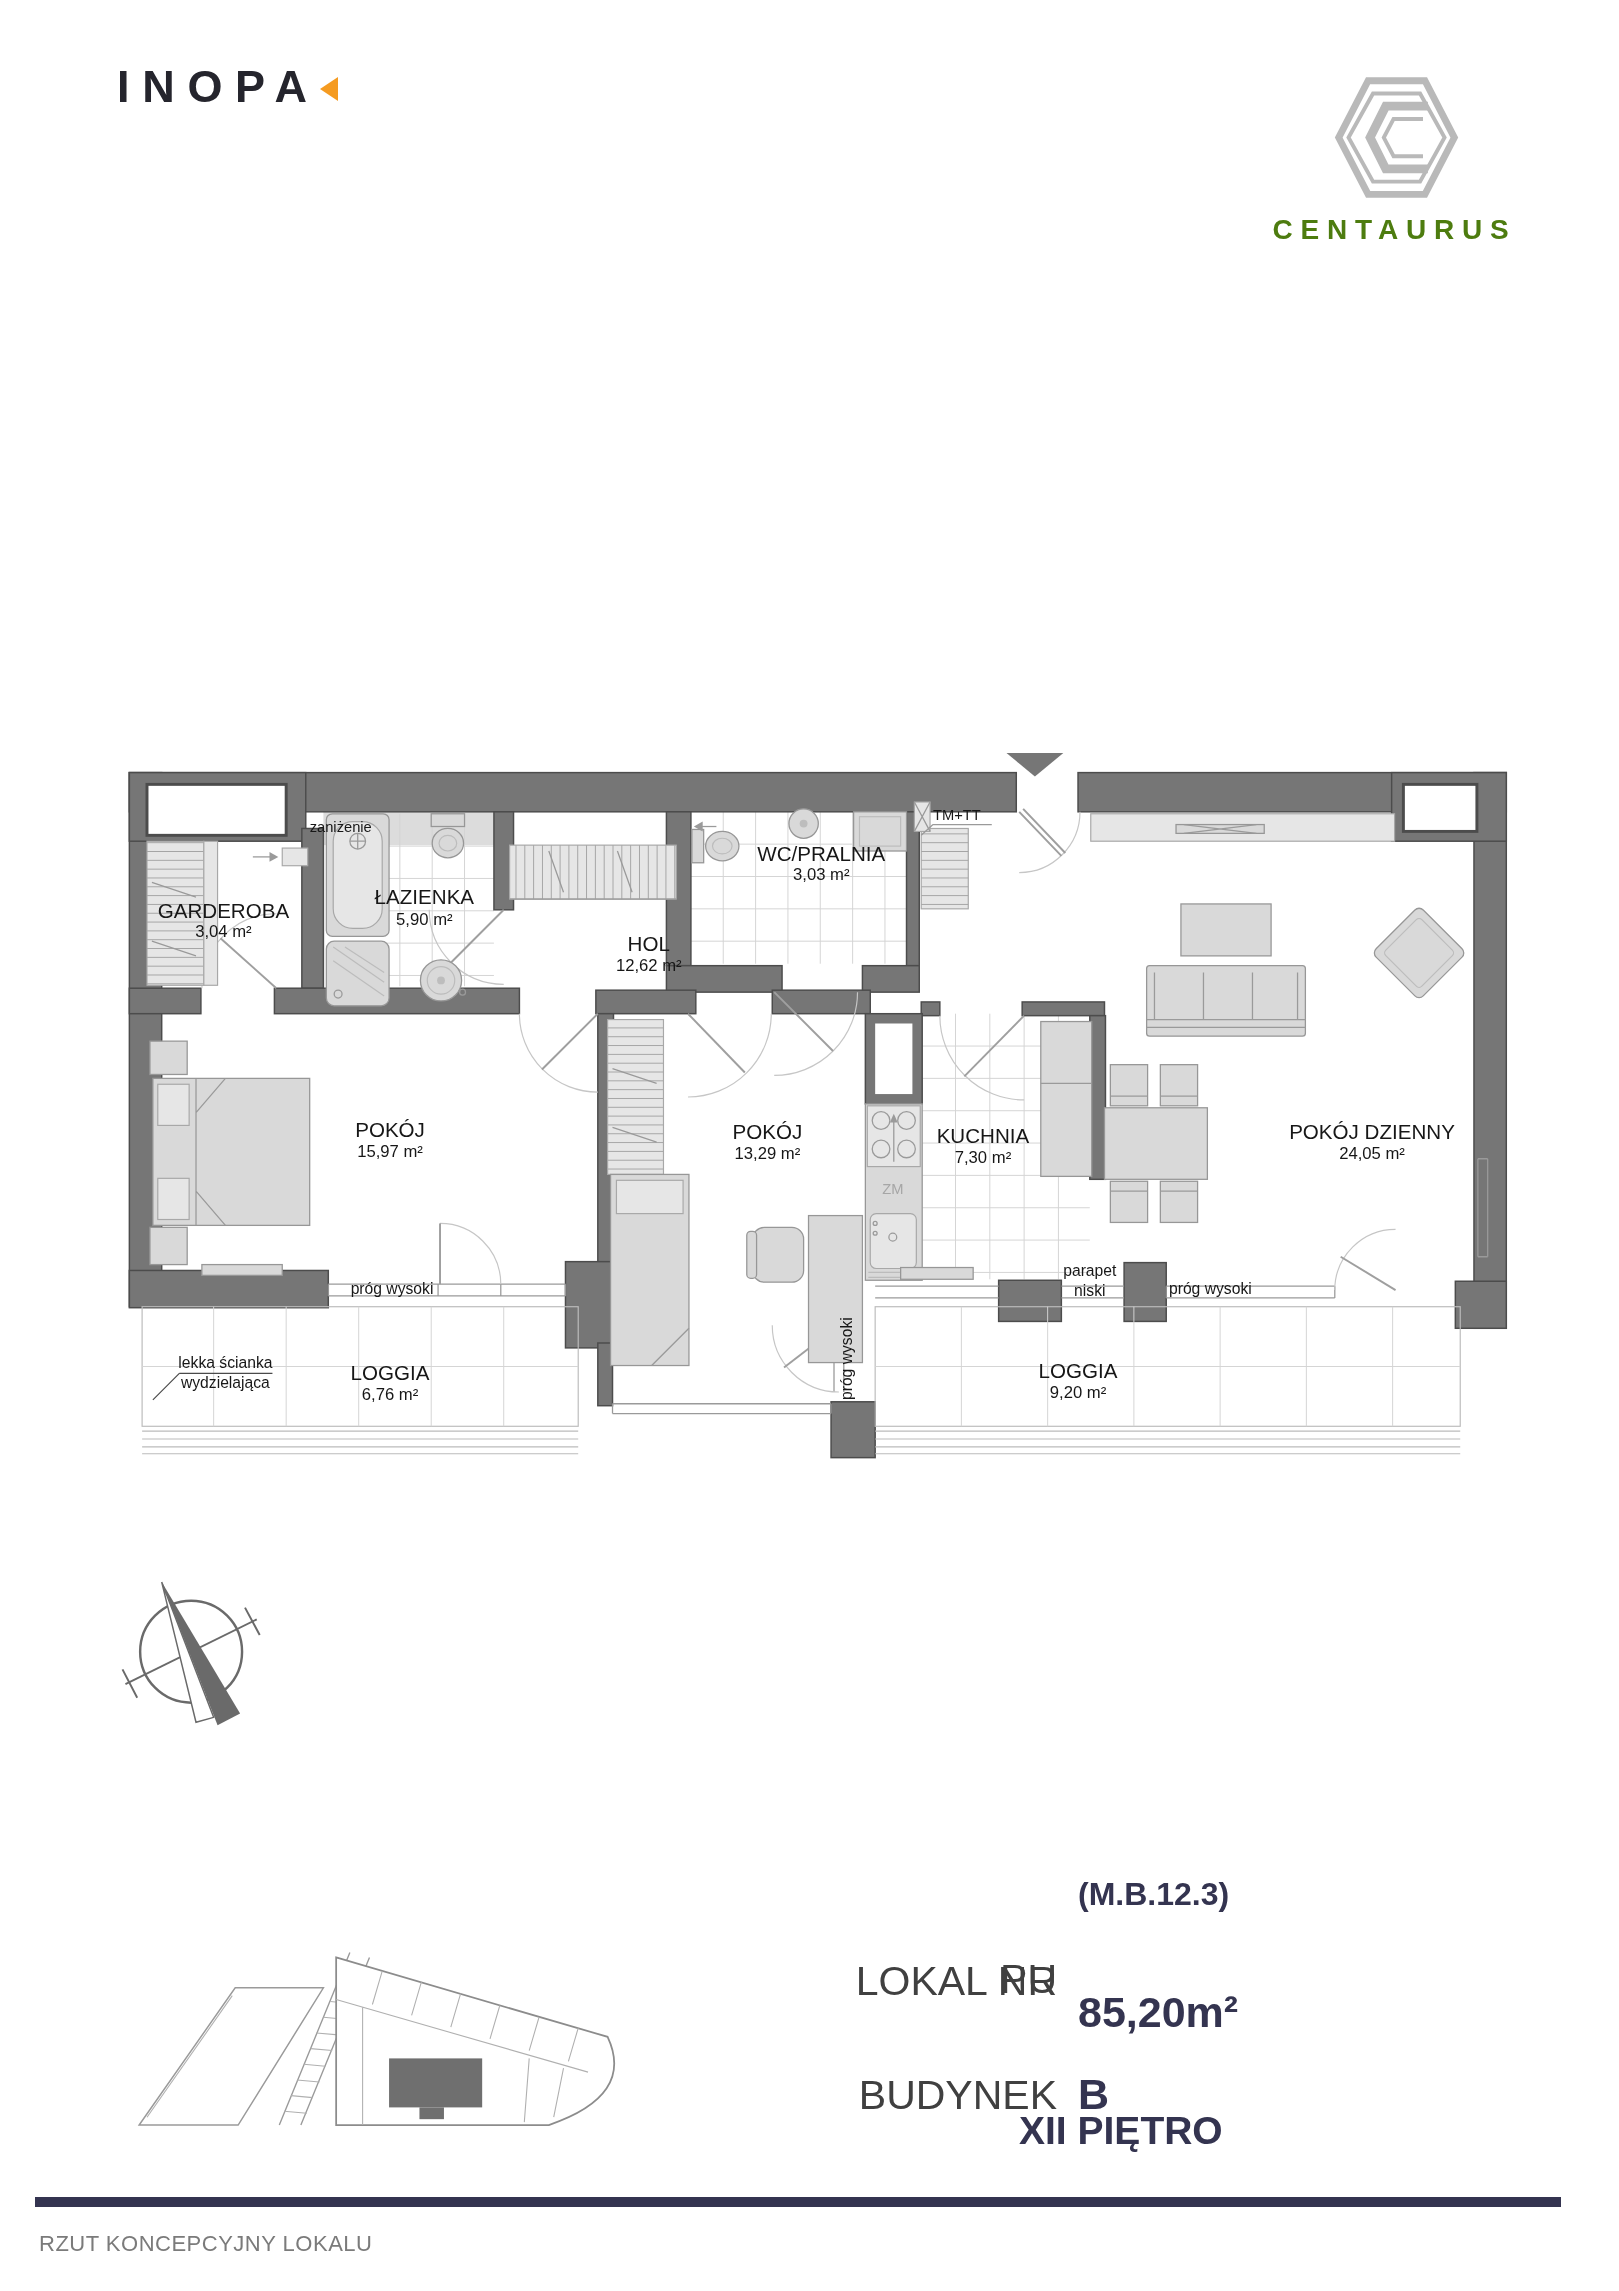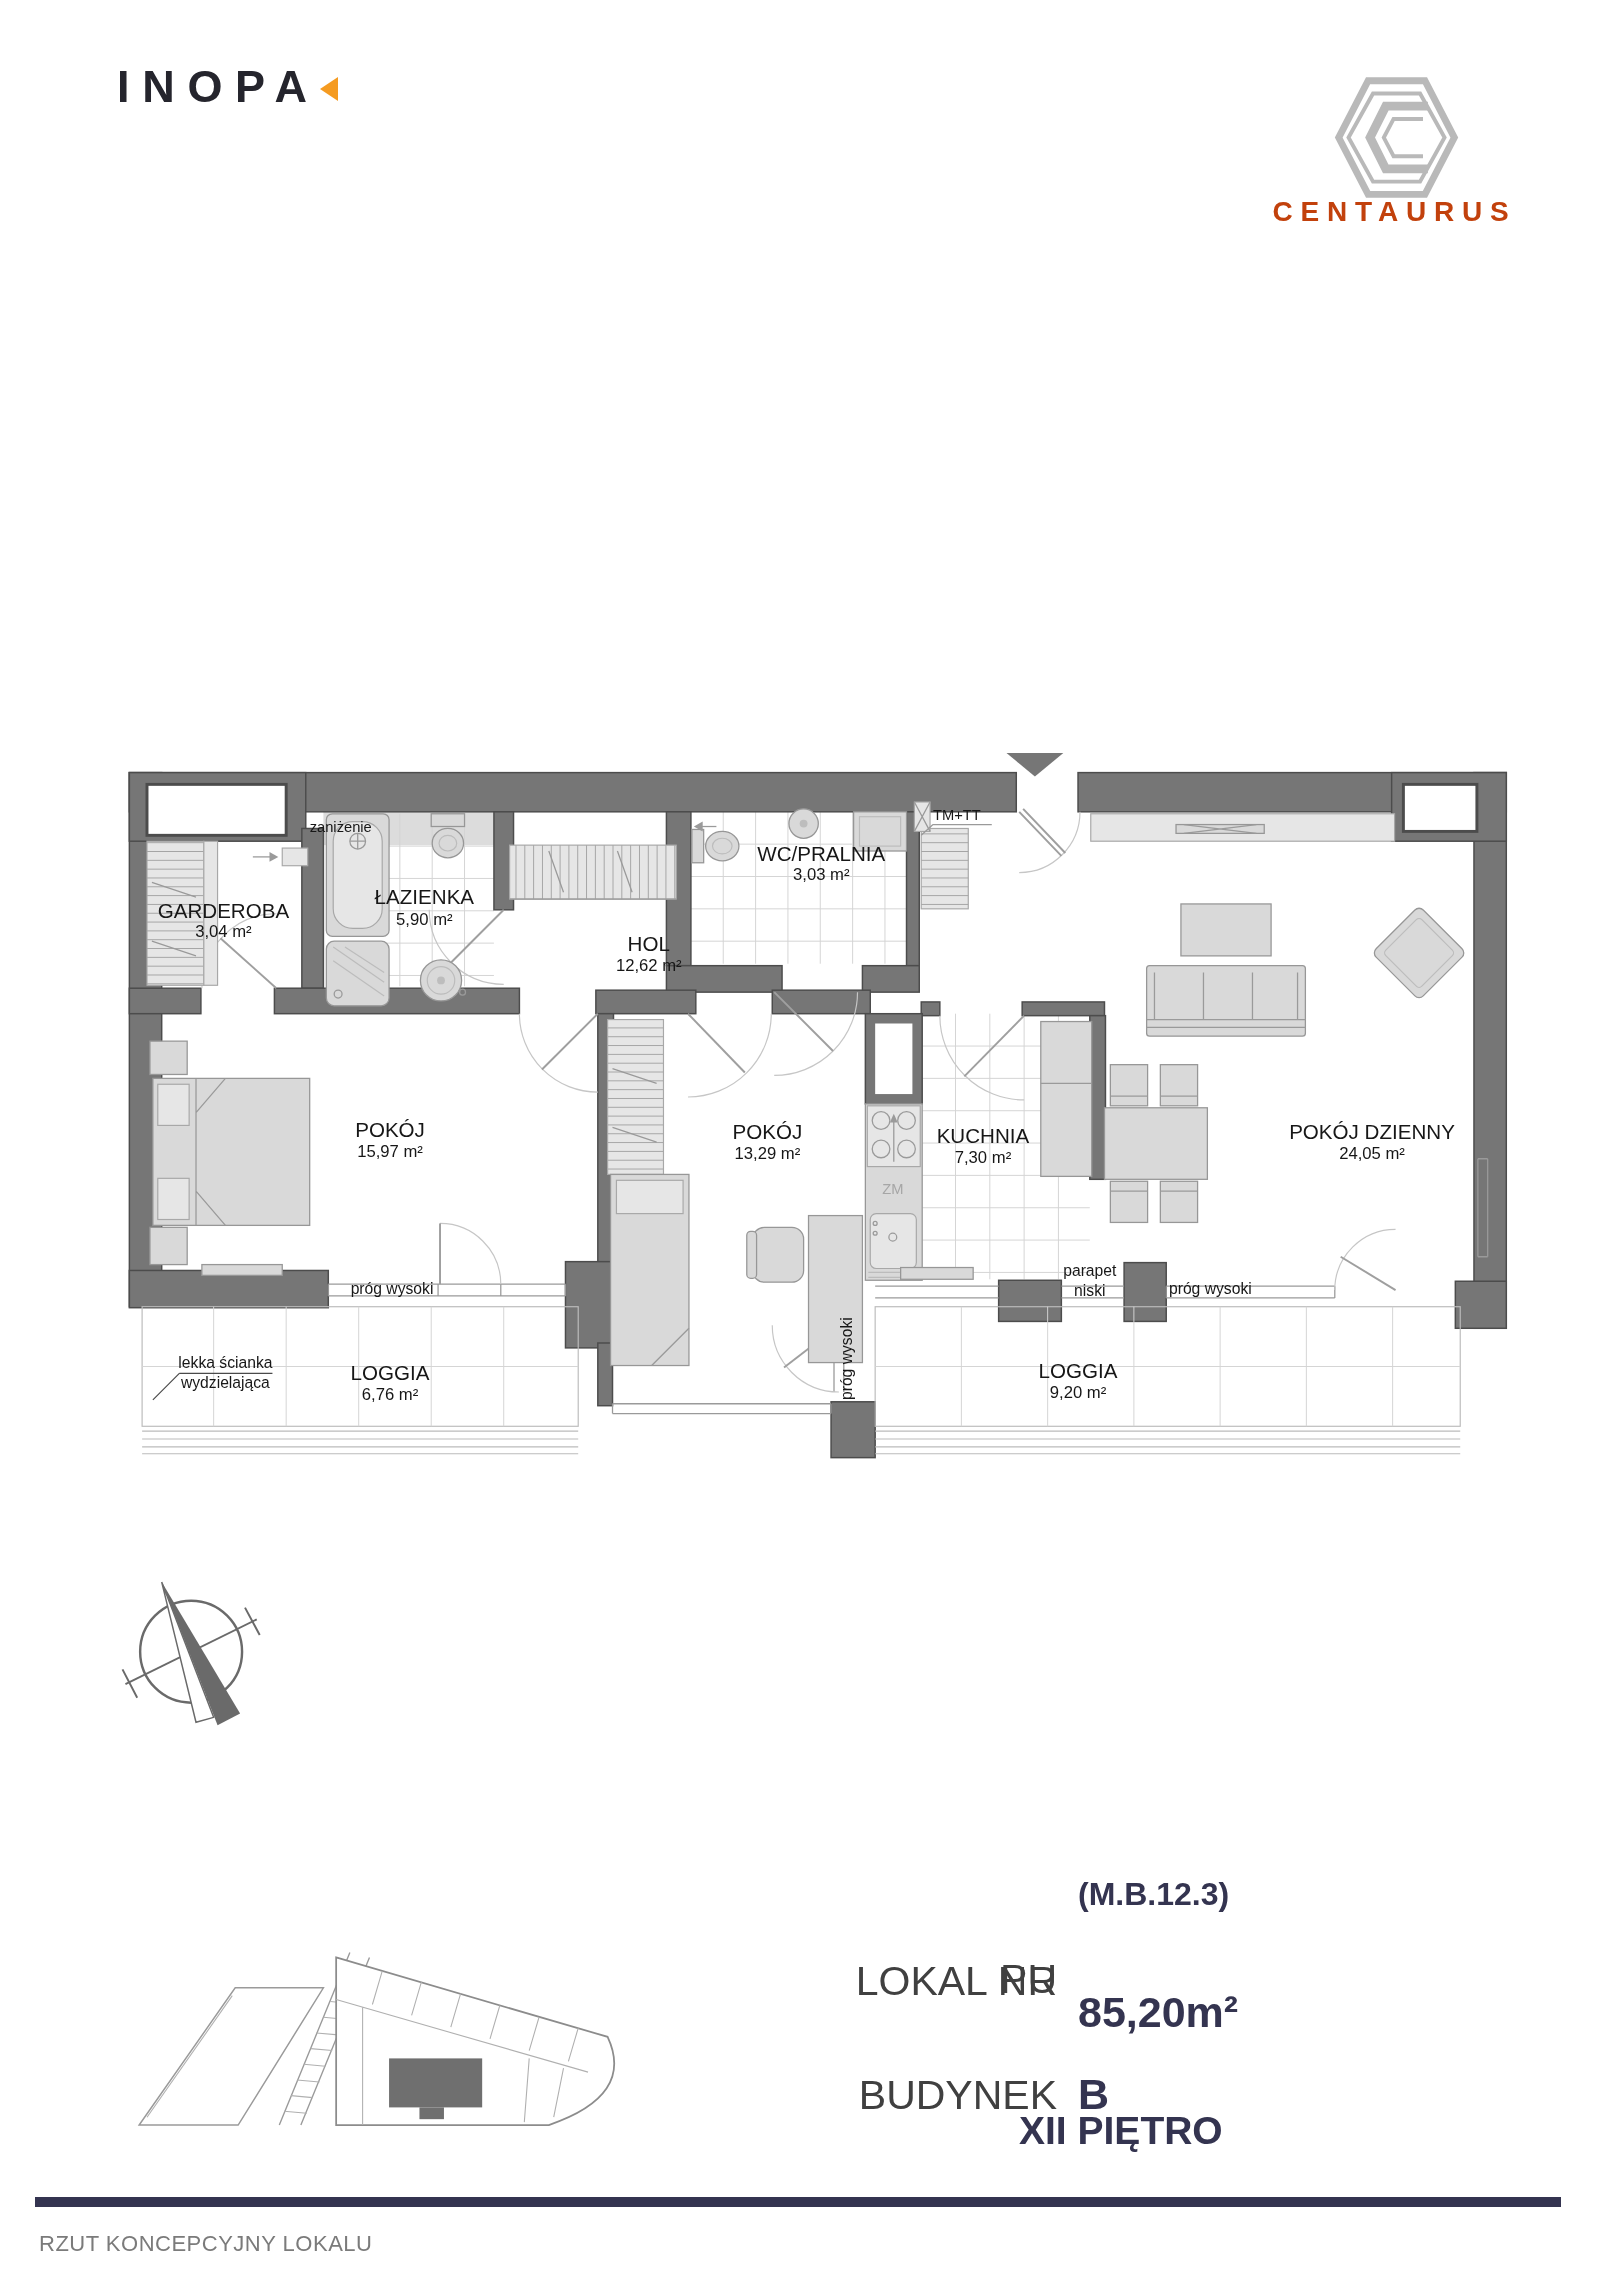--- a/index.html
+++ b/index.html
@@ -3,22 +3,22 @@
 <meta charset="utf-8">
 <style>
   html,body{margin:0;padding:0;background:#ffffff;}
   #page{position:relative;width:1619px;height:2292px;background:#fff;overflow:hidden;
         font-family:"Liberation Sans",sans-serif;}
   
   #inopa{position:absolute;left:73px;top:61px;display:flex;align-items:center;margin-left:44px;}
   #inopa .word{font-size:45px;font-weight:800;letter-spacing:12.7px;color:#25252d;}
   #inopa .tri{width:0;height:0;border-top:12.7px solid transparent;border-bottom:12.7px solid transparent;
               border-right:18.6px solid #f59b21;margin-left:0px;margin-top:3.9px;}
-  #centaurus-text{position:absolute;left:1233px;top:196px;width:323px;text-align:center;
-      font-size:28px;font-weight:700;letter-spacing:7.8px;color:#c2410c;}
+  #centaurus-text{position:absolute;left:1233px;top:214px;width:323px;text-align:center;
+      font-size:28px;font-weight:700;letter-spacing:7.8px;color:#4d7c0f;}
   
   .nav{color:#343450;font-weight:700;position:absolute;white-space:nowrap;}
   .glabel{color:#404040;font-weight:400;position:absolute;width:253px;left:804px;text-align:right;
           font-size:41px;white-space:nowrap;}
   #info-code{left:1078px;top:1876px;font-size:32px;}
   #info-lokal-value{left:1074px;top:1905px;font-size:86px;letter-spacing:-2px;}
   #info-lokal-label{top:1958px;}
   #info-pu-label{top:1956px;}
   #info-pu-value{left:1078px;top:1988px;font-size:43px;}
   #info-budynek-label{top:2072px;}

